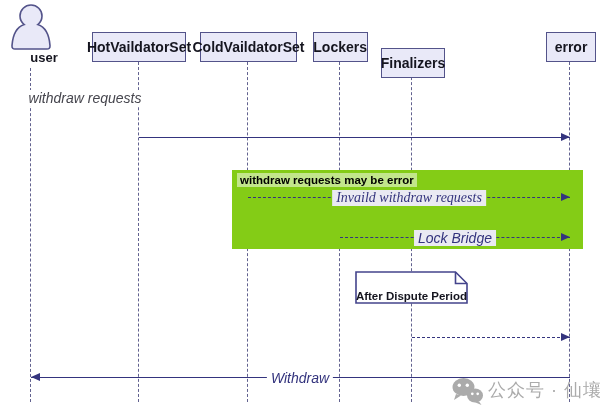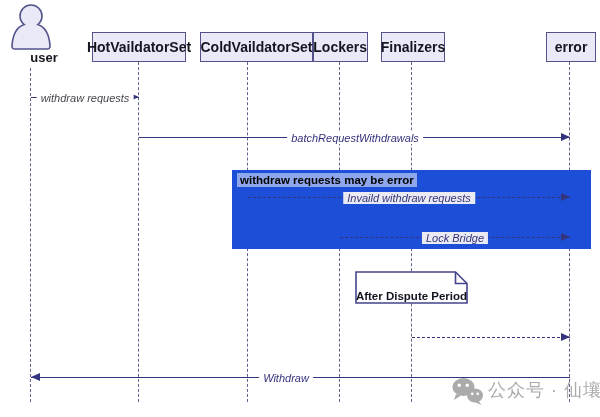--- a/index.html
+++ b/index.html
@@ -27,29 +27,28 @@
     border-width:4.5px 0 4.5px 9px;
     border-color:transparent transparent transparent #34347e;
   }
   .arr-l {
     position:absolute; width:0; height:0; border-style:solid;
     border-width:4.5px 9px 4.5px 0;
     border-color:transparent #34347e transparent transparent;
   }
   .msg-label {
     position:absolute; transform:translate(-50%,-50%);
-    font-style:italic; font-size:11px; color:#33337d;
+    font-style:italic; font-size:14px; color:#33337d;
     background:#ffffff; padding:0 4px; white-space:nowrap;
   }
   .msg-label.on-rect { background:#eaeaf2; }
   .msg-label.gray { color:#45454d; }
   .fragment-rect {
-    position:absolute; left:232px; top:170px; width:311px; height:79px;
-    background:#1d4ed8;
-    padding-left:48px;
+    position:absolute; left:232px; top:170px; width:351px; height:79px;
+    background:#84cc16;
   }
   .fragment-label {
     position:absolute; left:5px; top:3px;
     font-size:11.5px; font-weight:600; color:#000;
     background:rgba(255,255,255,0.5); padding:1px 3px; white-space:nowrap;
   }
   .note {
     position:absolute; left:355px; top:271px; width:113px; height:50px;
   }
   .note-label {
@@ -80,63 +79,62 @@
   </div>
 
   <svg width="44" height="48" viewBox="0 0 44 48" style="position:absolute; left:9px; top:3px;">
     <path d="M22,2 a11,11 0 0 1 11,11 a11,11 0 0 1 -4.2,8.6 C35.5,23.8 40,30 41,42.5 C41.2,45 40,46 38,46 L6,46 C4,46 2.8,45 3,42.5 C4,30 8.5,23.8 15.2,21.6 A11,11 0 0 1 11,13 A11,11 0 0 1 22,2 Z" fill="#e9e9f8" stroke="#53538a" stroke-width="1.6"></path>
   </svg>
   <div class="actor-label">user</div>
 
   <div class="participant" style="left:92px;  width:94px;">
     <span>HotVaildatorSet</span>
   </div>
-  <div class="participant" style="left:200px; width:113px;">
+  <div class="participant" style="left:200px; width:97px;">
     <span>ColdVaildatorSet</span>
   </div>
   <div class="participant" style="left:313px; width:55px;justify-content:flex-end;">
     <span>Lockers</span>
   </div>
-  <div class="participant" style="left:381px; width:64px;">
+  <div class="participant" style="left:381px; width:64px;margin-top:16px;">
     <span>Finalizers</span>
   </div>
   <div class="participant" style="left:546px; width:50px;">
     <span>error</span>
   </div>
 
   <div class="msg-line-solid" style="left:31px; top:97px; width:108px;"></div>
   <div class="arr-r" style="left:130px; top:93px;"></div>
   <span class="msg-label gray" style="left:85px; top:98px;">withdraw requests</span>
 
   <div class="msg-line-solid" style="left:139px; top:137px; width:431px;"></div>
   <div class="arr-r" style="left:561px; top:133px;"></div>
-  <span class="msg-label" style="left:355px; top:138px;">batchRequestWithdrawals</span>
 
   <div class="msg-line-dashed" style="left:248px; top:197px; width:322px;"></div>
   <div class="arr-r" style="left:561px; top:193px;"></div>
-  <span class="msg-label on-rect" style="left:409px; top:198px;">Invaild withdraw requests</span>
+  <span class="msg-label on-rect" style="left:409px; top:198px;font-family:Liberation Serif, serif;">Invaild withdraw requests</span>
 
   <div class="msg-line-dashed" style="left:340px; top:237px; width:230px;"></div>
   <div class="arr-r" style="left:561px; top:233px;"></div>
   <span class="msg-label on-rect" style="left:455px; top:238px;text-align:center;">Lock Bridge</span>
 
   <div class="note">
     <svg width="113" height="33" viewBox="0 0 113 33">
       <path d="M1,1 L100.5,1 L112,12.5 L112,32 L1,32 Z" fill="#ffffff" stroke="#44448c" stroke-width="1.6"></path>
       <path d="M100.5,1 L100.5,12.5 L112,12.5" fill="none" stroke="#44448c" stroke-width="1.6"></path>
     </svg>
     <span class="note-label">After Dispute Period</span>
   </div>
 
   <div class="msg-line-dashed" style="left:412px; top:337px; width:158px;"></div>
   <div class="arr-r" style="left:561px; top:333px;"></div>
 
   <div class="msg-line-solid" style="left:31px; top:377px; width:539px;"></div>
   <div class="arr-l" style="left:31px; top:373px;"></div>
-  <span class="msg-label" style="left:286px; top:378px;">Withdraw</span>
+  <span class="msg-label" style="left:300px; top:378px;">Withdraw</span>
 
   <svg width="32" height="29" viewBox="0 0 32 29" style="position:absolute; left:452px; top:377px;">
     <ellipse cx="11.5" cy="10" rx="11" ry="9" fill="#ababab"></ellipse>
     <polygon points="4,17 2,23 9,18.6" fill="#ababab"></polygon>
     <circle cx="7.3" cy="8.2" r="1.7" fill="#ffffff"></circle>
     <circle cx="15.3" cy="8.2" r="1.7" fill="#ffffff"></circle>
     <ellipse cx="23" cy="18.5" rx="8" ry="7" fill="#ababab"></ellipse>
     <polygon points="27,24.5 29.5,28 23,25.3" fill="#ababab"></polygon>
     <circle cx="20.3" cy="16.8" r="1.35" fill="#ffffff"></circle>
     <circle cx="25.7" cy="16.8" r="1.35" fill="#ffffff"></circle>

